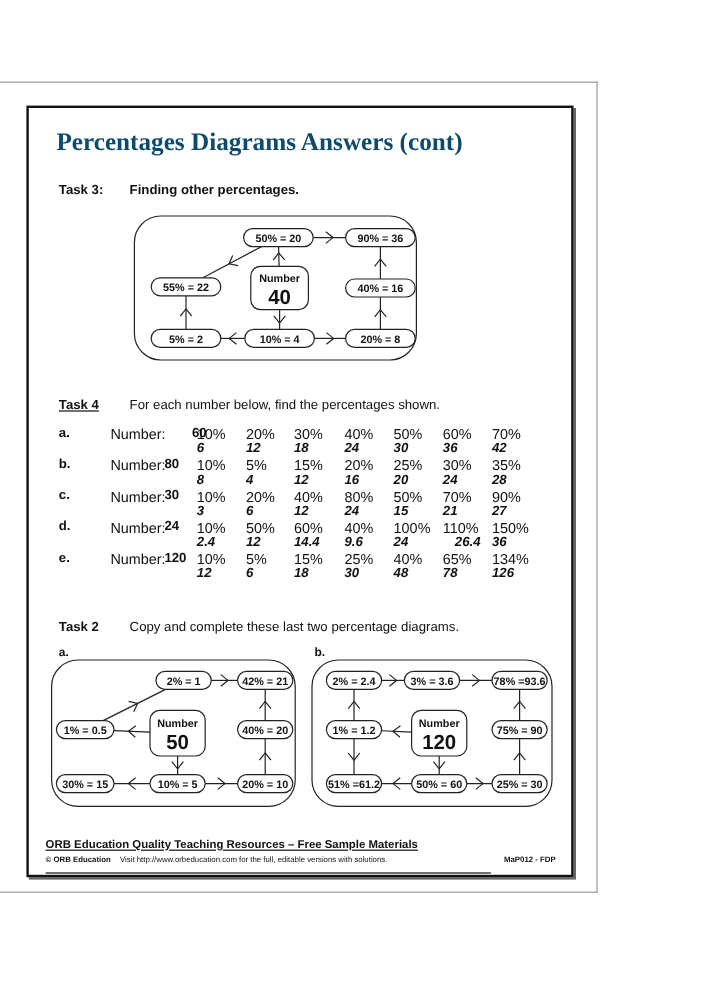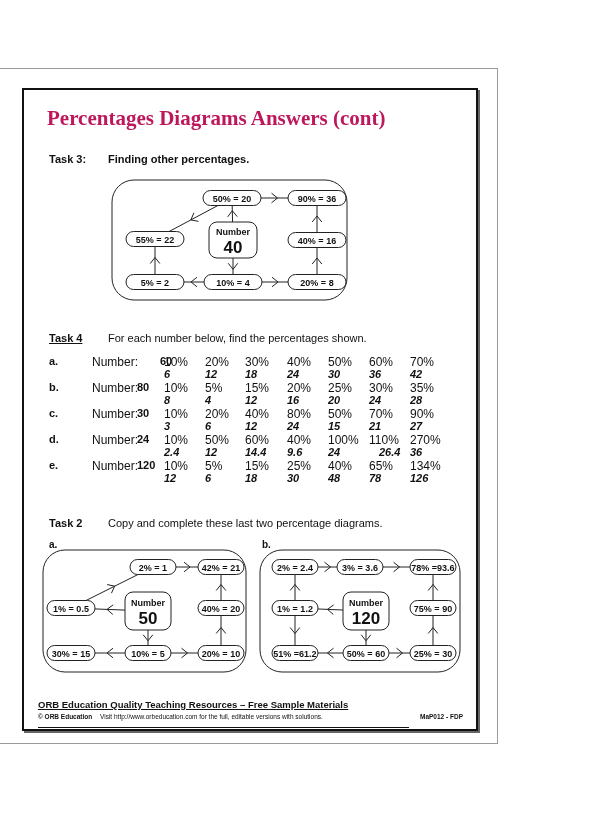--- a/index.html
+++ b/index.html
@@ -3,21 +3,21 @@
   <meta charset="utf-8">
   <style>
     html, body { margin: 0; padding: 0; background: #ffffff; }
     body { width: 600px; height: 819px; position: relative; overflow: hidden;
            font-family: "Liberation Sans", sans-serif; color: #111; }
     .outer-frame { position: absolute; left: 0; top: 68px; width: 498px; height: 676px;
                    border: 1px solid #9a9a9a; border-left: none; box-sizing: border-box; }
     .inner-frame { position: absolute; left: 22px; top: 88px; width: 456px; height: 643px;
                    border: 2px solid #111; box-shadow: 2px 2px 0 #666; box-sizing: border-box; background: #fff; }
     .title { position: absolute; left: 47px; top: 106px; font-family: "Liberation Serif", serif;
-             font-weight: bold; font-size: 21px; color: #be185d; margin: 0; white-space: nowrap; }
+             font-weight: bold; font-size: 21px; color: #0c4a6e; margin: 0; white-space: nowrap; }
     .task-label { position: absolute; font-weight: bold; font-size: 11px; white-space: nowrap; }
     .task-text { position: absolute; font-size: 11px; white-space: nowrap; }
     .task-text.bold { font-weight: bold; }
     .row-letter { position: absolute; left: 49px; font-weight: bold; font-size: 11px; }
     .row-number-label { position: absolute; left: 92px; font-size: 12px; white-space: nowrap; text-align: right; }
     .row-number-value { position: absolute; font-weight: bold; font-size: 11px; }
     .pct { position: absolute; font-size: 12px; white-space: nowrap; }
     .ans { position: absolute; font-size: 11px; font-weight: bold; font-style: italic; white-space: nowrap; }
     .sub-label { position: absolute; font-weight: bold; font-size: 10px; }
     svg.diagram { position: absolute; left: 0; top: 0; overflow: visible; }
@@ -169,21 +169,21 @@
     <div class="ans" style="left: 410px; top: 420px;">27</div>
     <div class="row-letter" style="top: 433px;">d.</div>
     <div class="row-number-label" style="top: 433px;">Number:</div>
     <div class="row-number-value" style="left: 137px; top: 433px;">24</div>
     <div class="pct" style="left: 164px; top: 433px;">10%</div>
     <div class="pct" style="left: 205px; top: 433px;">50%</div>
     <div class="pct" style="left: 245px; top: 433px;">60%</div>
     <div class="pct" style="left: 287px; top: 433px;">40%</div>
     <div class="pct" style="left: 328px; top: 433px;">100%</div>
     <div class="pct" style="left: 369px; top: 433px; text-align: right;">110%</div>
-    <div class="pct" style="left: 410px; top: 433px;">270%</div>
+    <div class="pct" style="left: 410px; top: 433px;">150%</div>
     <div class="ans" style="left: 164px; top: 446px;">2.4</div>
     <div class="ans" style="left: 205px; top: 446px;">12</div>
     <div class="ans" style="left: 245px; top: 446px; text-align: right;">14.4</div>
     <div class="ans" style="left: 287px; top: 446px;">9.6</div>
     <div class="ans" style="left: 328px; top: 446px;">24</div>
     <div class="ans" style="left: 379px; top: 446px;">26.4</div>
     <div class="ans" style="left: 410px; top: 446px;">36</div>
     <div class="row-letter" style="top: 459px;">e.</div>
     <div class="row-number-label" style="top: 459px;">Number:</div>
     <div class="row-number-value" style="left: 137px; top: 459px;">120</div>

